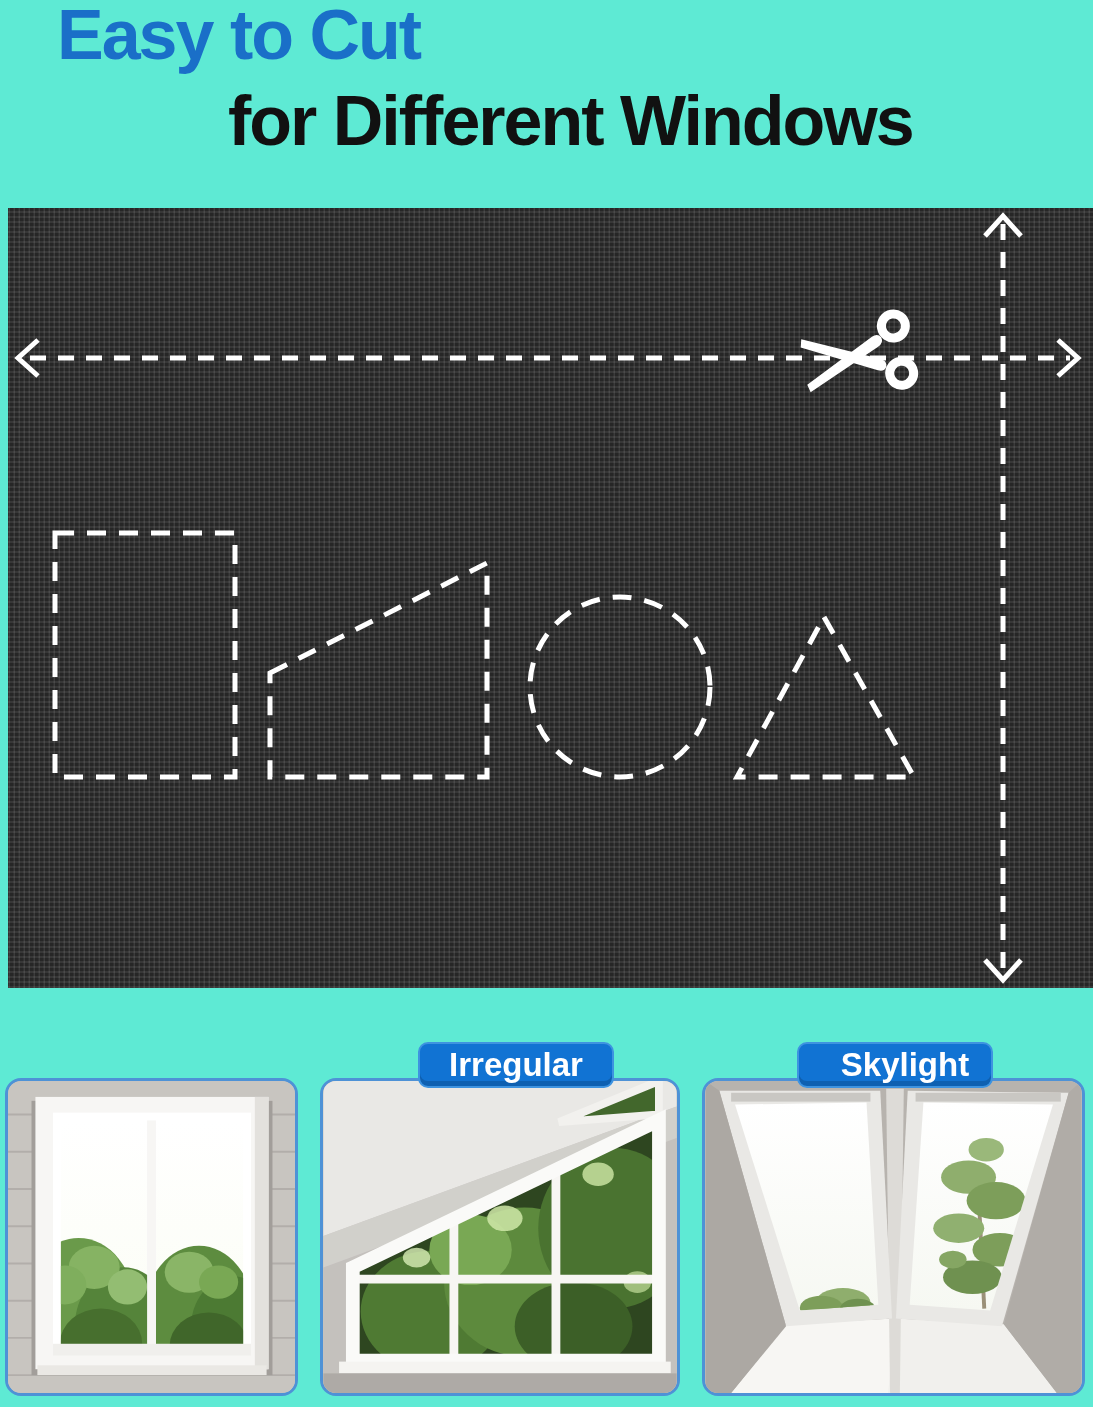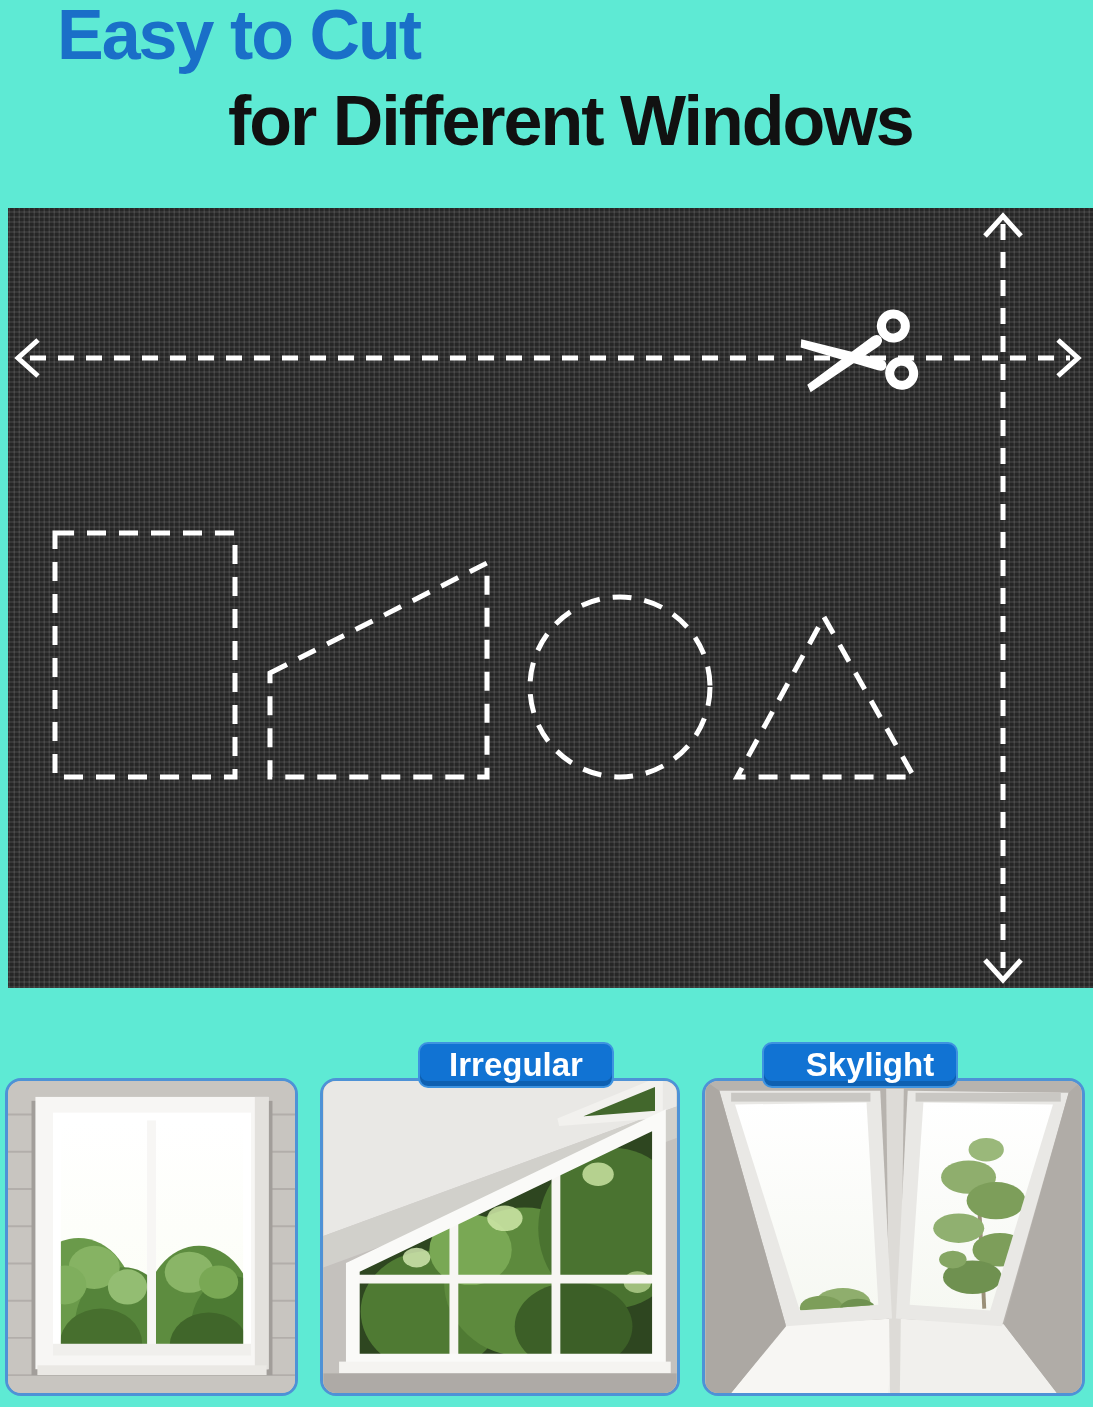--- a/index.html
+++ b/index.html
@@ -37,21 +37,21 @@
   .card-skylight{left:702px;width:383px;}
   .badge{
     position:absolute;top:1042px;height:46px;box-sizing:border-box;z-index:3;
     background:#1173d3;border:2px solid #3e93e0;border-radius:10px;
     box-shadow:inset 0 -5px 0 rgba(0,0,0,.16);
     display:flex;align-items:center;justify-content:center;
     color:#ffffff;font-size:33px;font-weight:700;letter-spacing:0;
   }
   .badge-normal{left:55px;width:193px;}
   .badge-irregular{left:418px;width:196px;}
-  .badge-skylight{left:762px;width:196px;padding-left:20px;}
+  .badge-skylight{left:797px;width:196px;padding-left:20px;}
 </style>
 </head>
 <body>
 
 <div class="page">
 
   <h1 class="headline1">Easy to Cut</h1>
   <h1 class="headline2">for Different Windows</h1>
 
   <div class="fabric">

